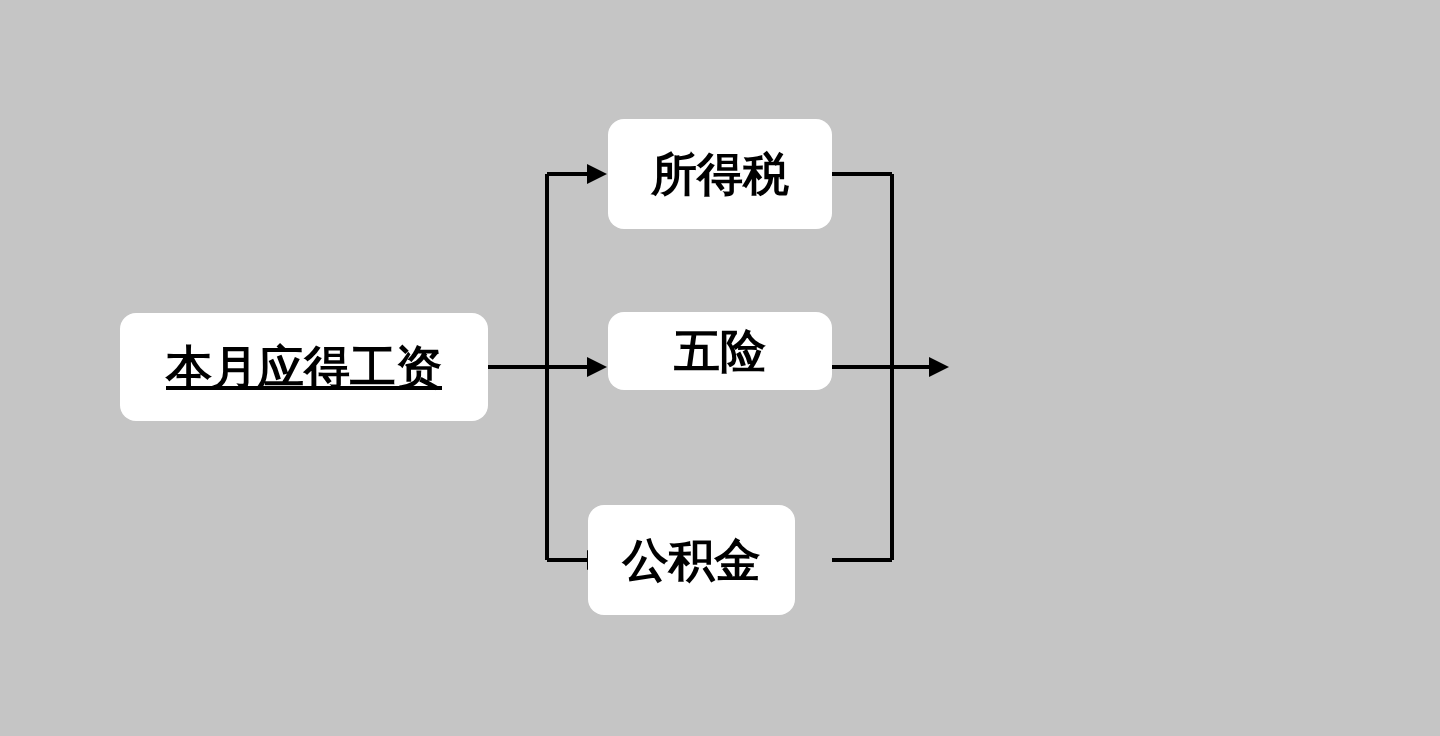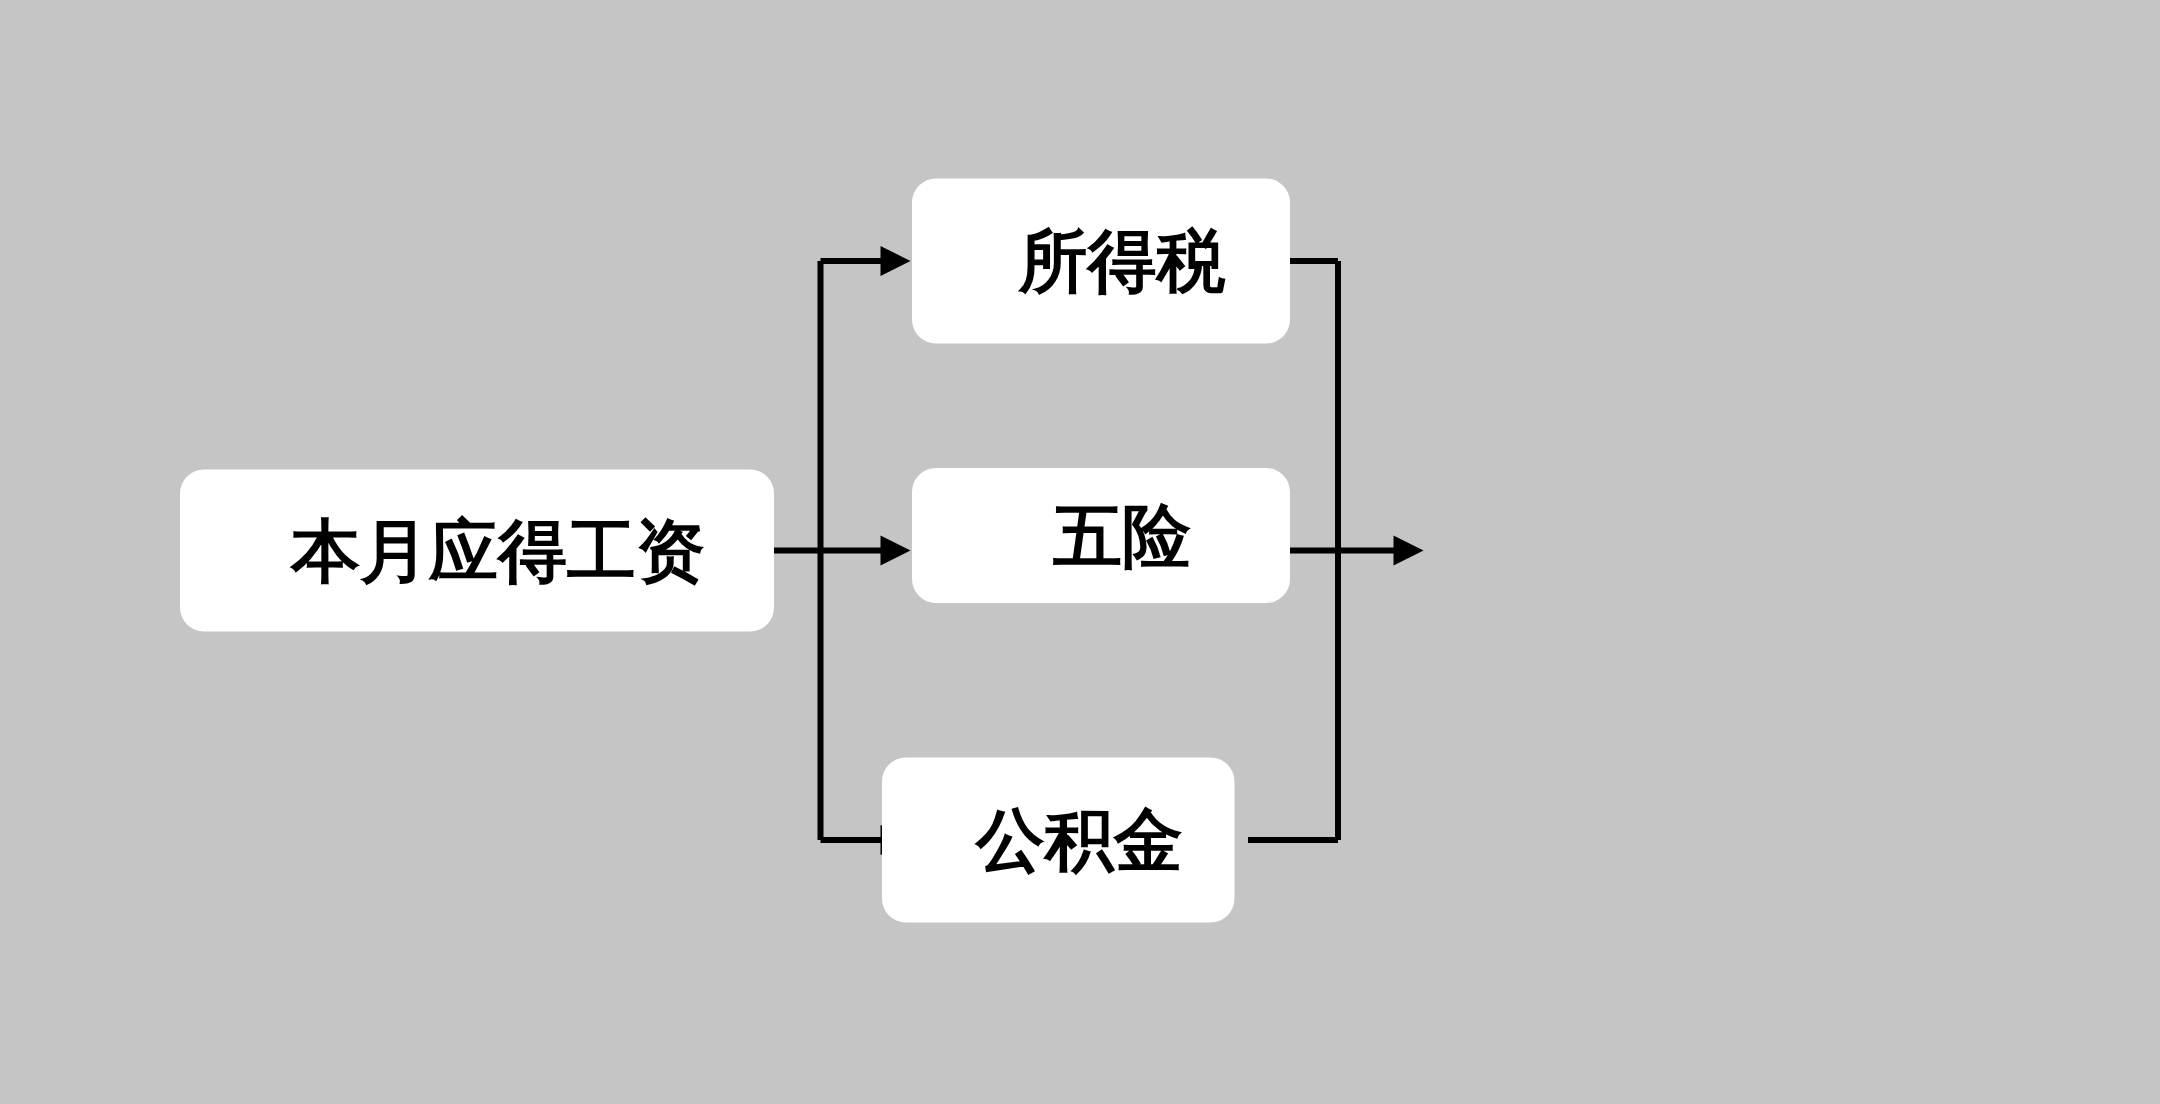--- a/index.html
+++ b/index.html
@@ -36,25 +36,24 @@
     background: #ffffff;
     border-radius: 16px;
     display: flex;
     align-items: center;
     justify-content: center;
     color: #000000;
     font-size: 46px;
     font-weight: 700;
     line-height: 1;
     white-space: nowrap;
-    padding-left: 28px;
   }
-  .node-source { left: 120px; top: 313px; width: 368px; height: 108px; }
+  .node-source { left: 120px; top: 313px; width: 368px; height: 108px; text-decoration: underline; }
   .node-ded-0  { left: 608px; top: 119px; width: 224px; height: 110px; }
-  .node-ded-1  { left: 608px; top: 312px; width: 224px; height: 90px; }
+  .node-ded-1  { left: 608px; top: 312px; width: 224px; height: 78px; }
   .node-ded-2  { left: 588px; top: 505px; width: 207px; height: 110px; }
   .node-result { left: 951px; top: 312px; width: 366px; height: 108px; }
 </style>
 </head>
 <body>
 
 <div class="canvas">
 
   <svg class="edges" viewBox="0 0 1440 736" xmlns="http://www.w3.org/2000/svg">
 

